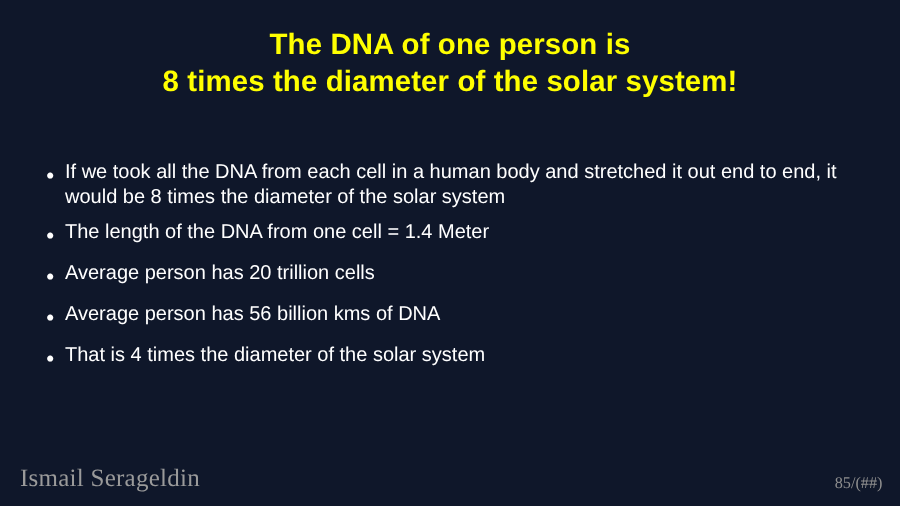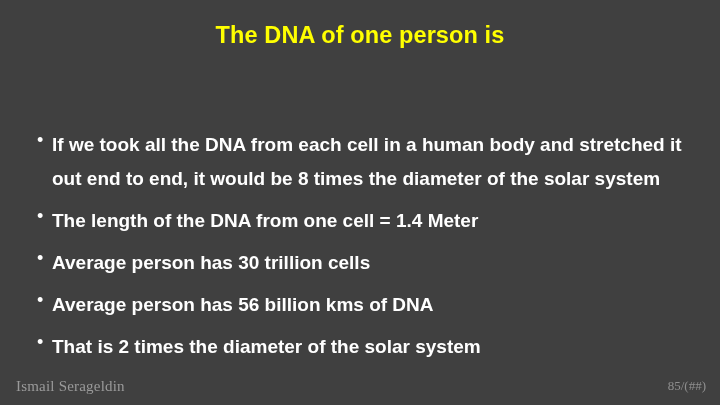--- a/index.html
+++ b/index.html
@@ -10,21 +10,21 @@
   body {
     width: 720px;
     height: 405px;
     overflow: hidden;
     font-family: "Liberation Sans", sans-serif;
   }
   .slide {
     position: relative;
     width: 720px;
     height: 405px;
-    background: #404040;
+    background: #0f172a;
     box-sizing: border-box;
   }
   .title-block {
     position: absolute;
     left: 0;
     top: 20px;
     width: 720px;
     text-align: center;
   }
   .title-line {
@@ -51,78 +51,79 @@
     font-size: 18px;
     line-height: 25px;
     width: 18px;
     flex: 0 0 18px;
     text-align: left;
     padding-left: 3px;
     box-sizing: border-box;
   }
   .bullet-text {
     color: #FFFFFF;
-    font-weight: bold;
-    font-size: 19px;
-    line-height: 34px;
+    font-weight: normal;
+    font-size: 16px;
+    line-height: 20px;
     flex: 1 1 auto;
     white-space: pre-line;
   }
   .footer-left {
     position: absolute;
     left: 16px;
     bottom: 10px;
     color: #9a9a9a;
     font-family: "Liberation Serif", serif;
-    font-size: 15px;
+    font-size: 20px;
     letter-spacing: 0.2px;
   }
   .footer-right {
     position: absolute;
     right: 14px;
     bottom: 11px;
     color: #8f8f8f;
     font-family: "Liberation Serif", serif;
     font-size: 13px;
   }
 </style>
 </head>
 <body>
 
 <div class="slide">
 
   <div class="title-block">
     <div class="title-line">The DNA of one person is</div>
+    <div class="title-line">8 times the diameter of the solar system!</div>
   </div>
 
   <div class="bullets">
 
     <div class="bullet-row">
       <span class="bullet-mark">•</span>
       <span class="bullet-text">If we took all the DNA from each cell in a human body and stretched it out end to end, it would be 8 times the diameter of the solar system</span>
     </div>
 
     <div class="bullet-row">
       <span class="bullet-mark">•</span>
       <span class="bullet-text">The length of the DNA from one cell = 1.4 Meter</span>
     </div>
 
     <div class="bullet-row">
       <span class="bullet-mark">•</span>
-      <span class="bullet-text">Average person has 30 trillion cells</span>
+      <span class="bullet-text">Average person has 20 trillion cells</span>
     </div>
 
     <div class="bullet-row">
       <span class="bullet-mark">•</span>
       <span class="bullet-text">Average person has 56 billion kms of DNA</span>
     </div>
 
     <div class="bullet-row">
       <span class="bullet-mark">•</span>
-      <span class="bullet-text">That is 2 times the diameter of the solar system</span>
+      <span class="bullet-text">That is 4 times the diameter of the solar system</span>
     </div>
 
   </div>
 
   <div class="footer-left">Ismail Serageldin</div>
   <div class="footer-right">85/(##)</div>
 
 </div>
 
 </body></html>

